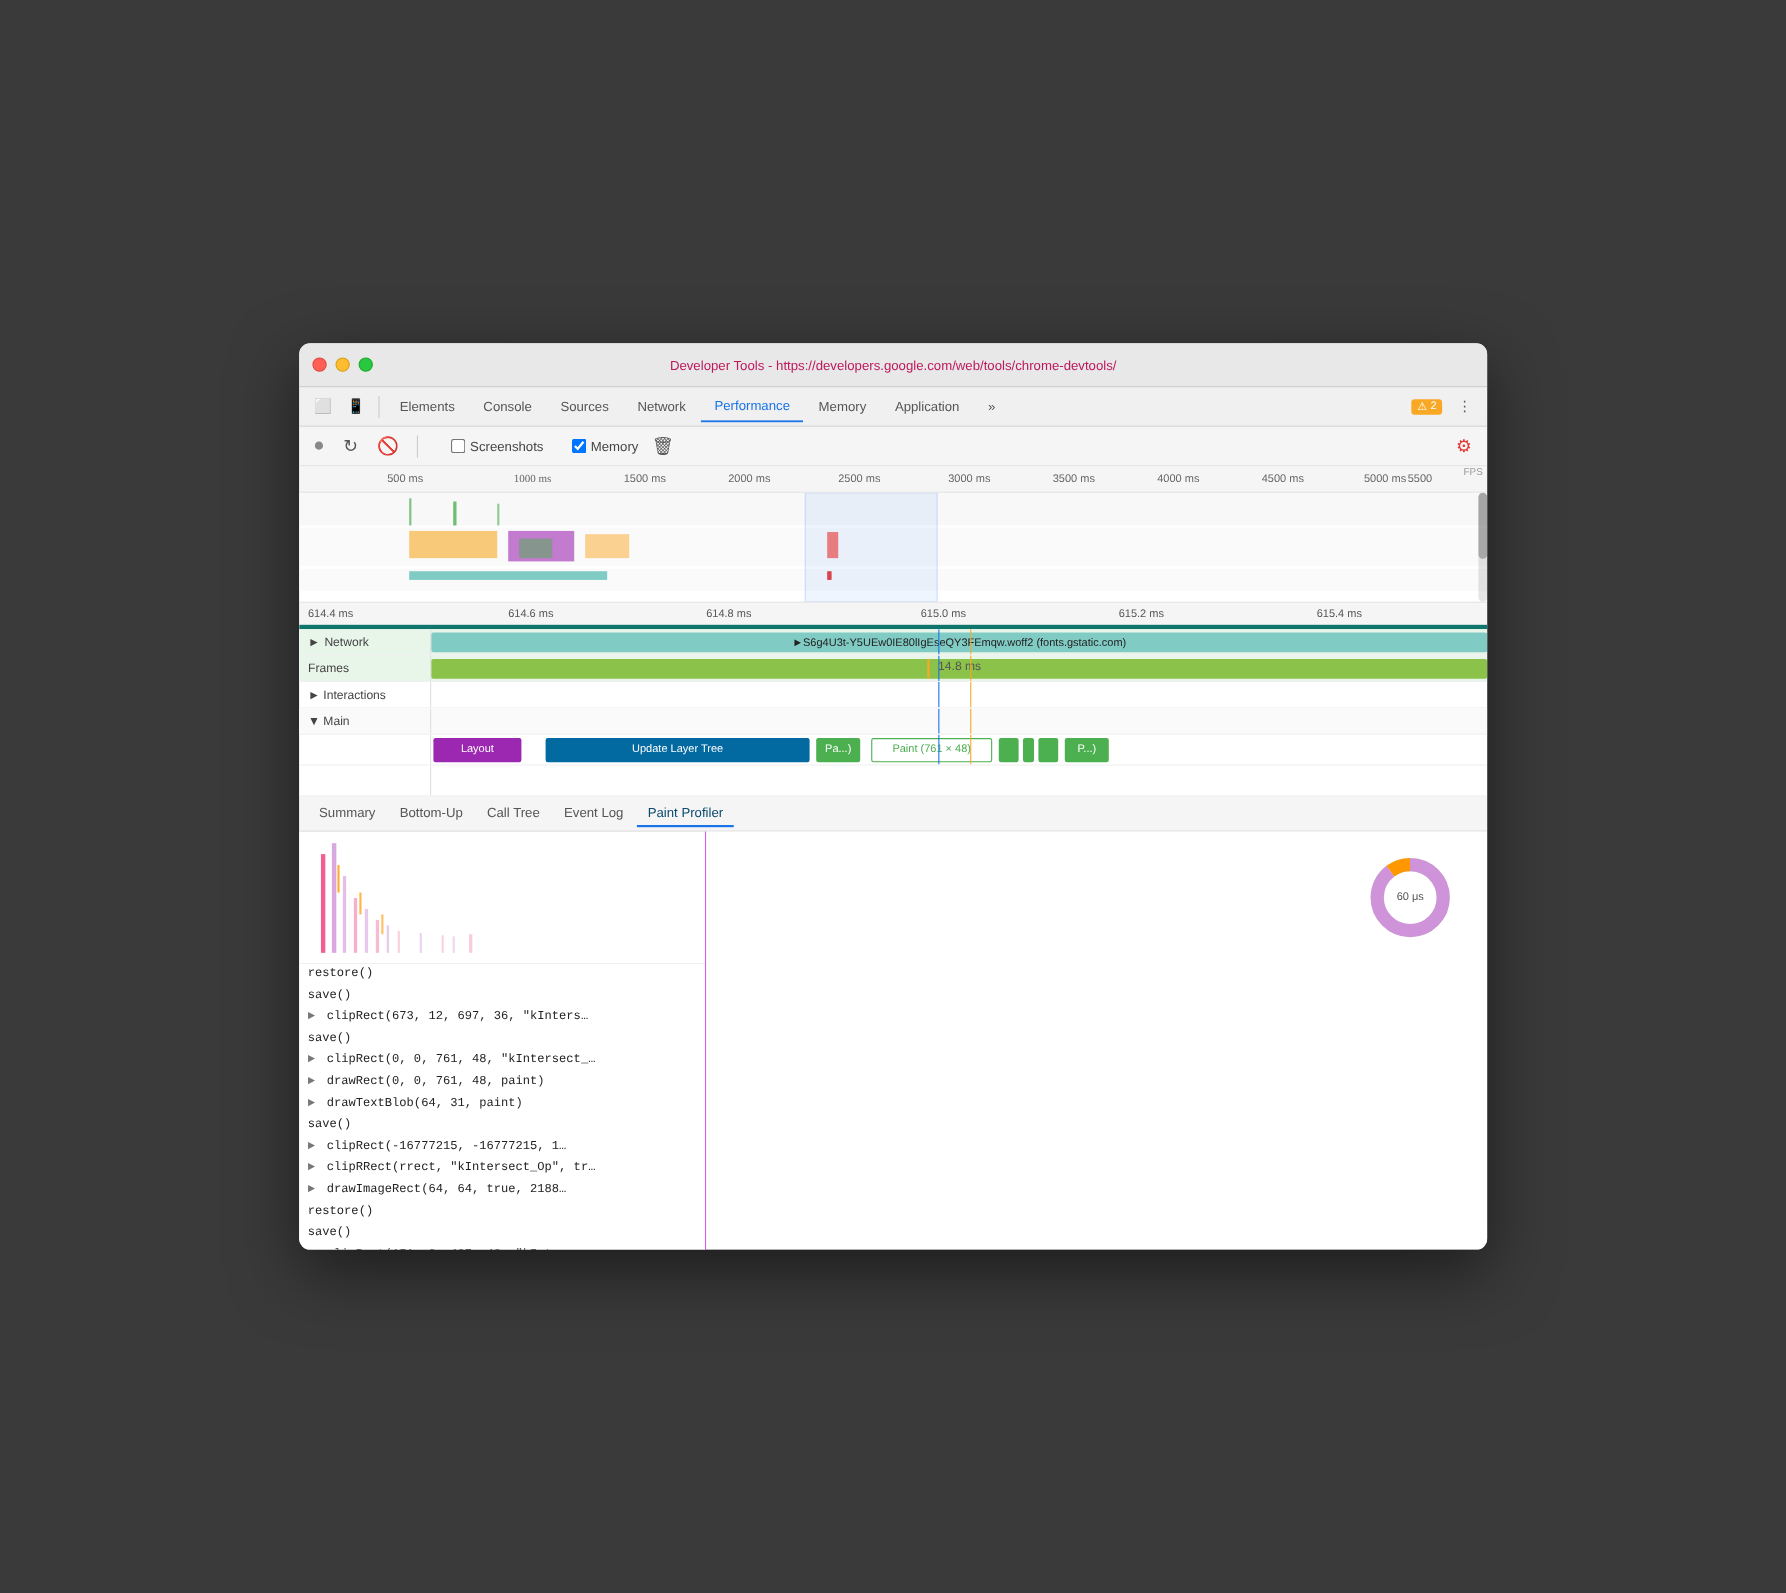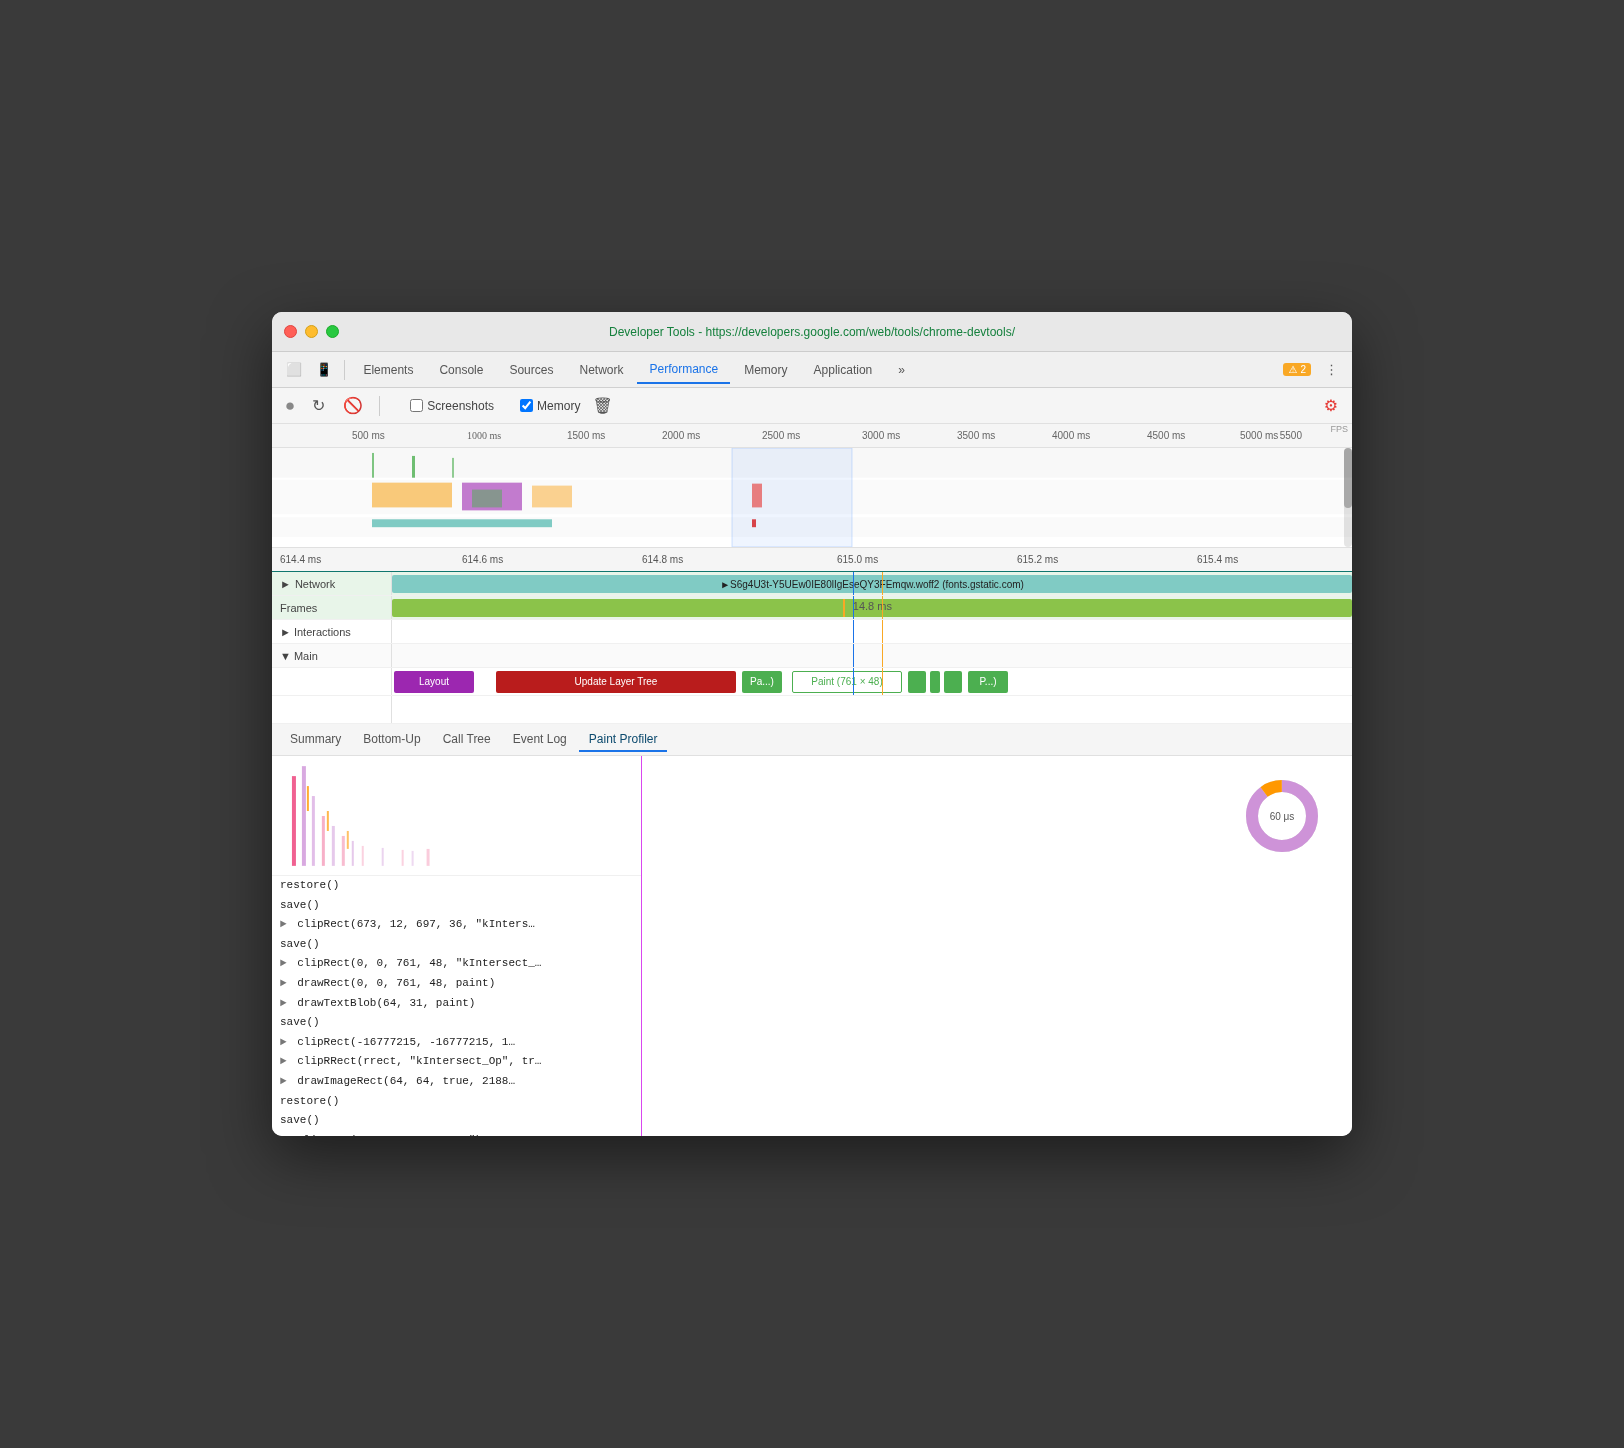--- a/index.html
+++ b/index.html
@@ -38,21 +38,21 @@
       border-radius: 50%;
     }
     .tl-red { background: #ff5f57; border: 1px solid #e0443e; }
     .tl-yellow { background: #febc2e; border: 1px solid #d4a017; }
     .tl-green { background: #28c840; border: 1px solid #1aab29; }
     .titlebar-title {
       position: absolute;
       left: 50%;
       transform: translateX(-50%);
       font-size: 12px;
-      color: #15803d;
+      color: #be185d;
       white-space: nowrap;
     }
     .toolbar-btn {
       background: none;
       border: none;
       cursor: pointer;
       padding: 4px 6px;
       border-radius: 4px;
       font-size: 13px;
       color: #555;
@@ -154,21 +154,21 @@
       overflow: hidden;
       border-bottom: 1px solid #e0e0e0;
     }
     .timeline-chart {
       width: 100%;
       height: 100%;
     }
     .detail-ruler {
       background: #f5f5f5;
       height: 24px;
-      border-bottom: 1px solid #0f766e;
+      border-bottom: 4px solid #0f766e;
       display: flex;
       align-items: center;
       font-size: 10px;
       color: #555;
       position: relative;
       overflow: hidden;
     }
     .detail-ruler-tick {
       position: absolute;
       font-size: 10px;
@@ -261,21 +261,21 @@
       border-radius: 2px;
       display: flex;
       align-items: center;
       justify-content: center;
       font-size: 10px;
       color: white;
       white-space: nowrap;
       padding: 0 4px;
       overflow: hidden;
     }
-    .bar-purple { background: #b91c1c; }
+    .bar-purple { background: #0369a1; }
     .bar-green { background: #4caf50; }
     .bar-green-outline { background: #fff; border: 1px solid #4caf50; color: #4caf50; }
     .bar-layout { background: #9c27b0; }
     .bottom-tabs {
       display: flex;
       align-items: center;
       background: #f5f5f5;
       border-bottom: 1px solid #e0e0e0;
       padding: 0 8px;
       height: 32px;

